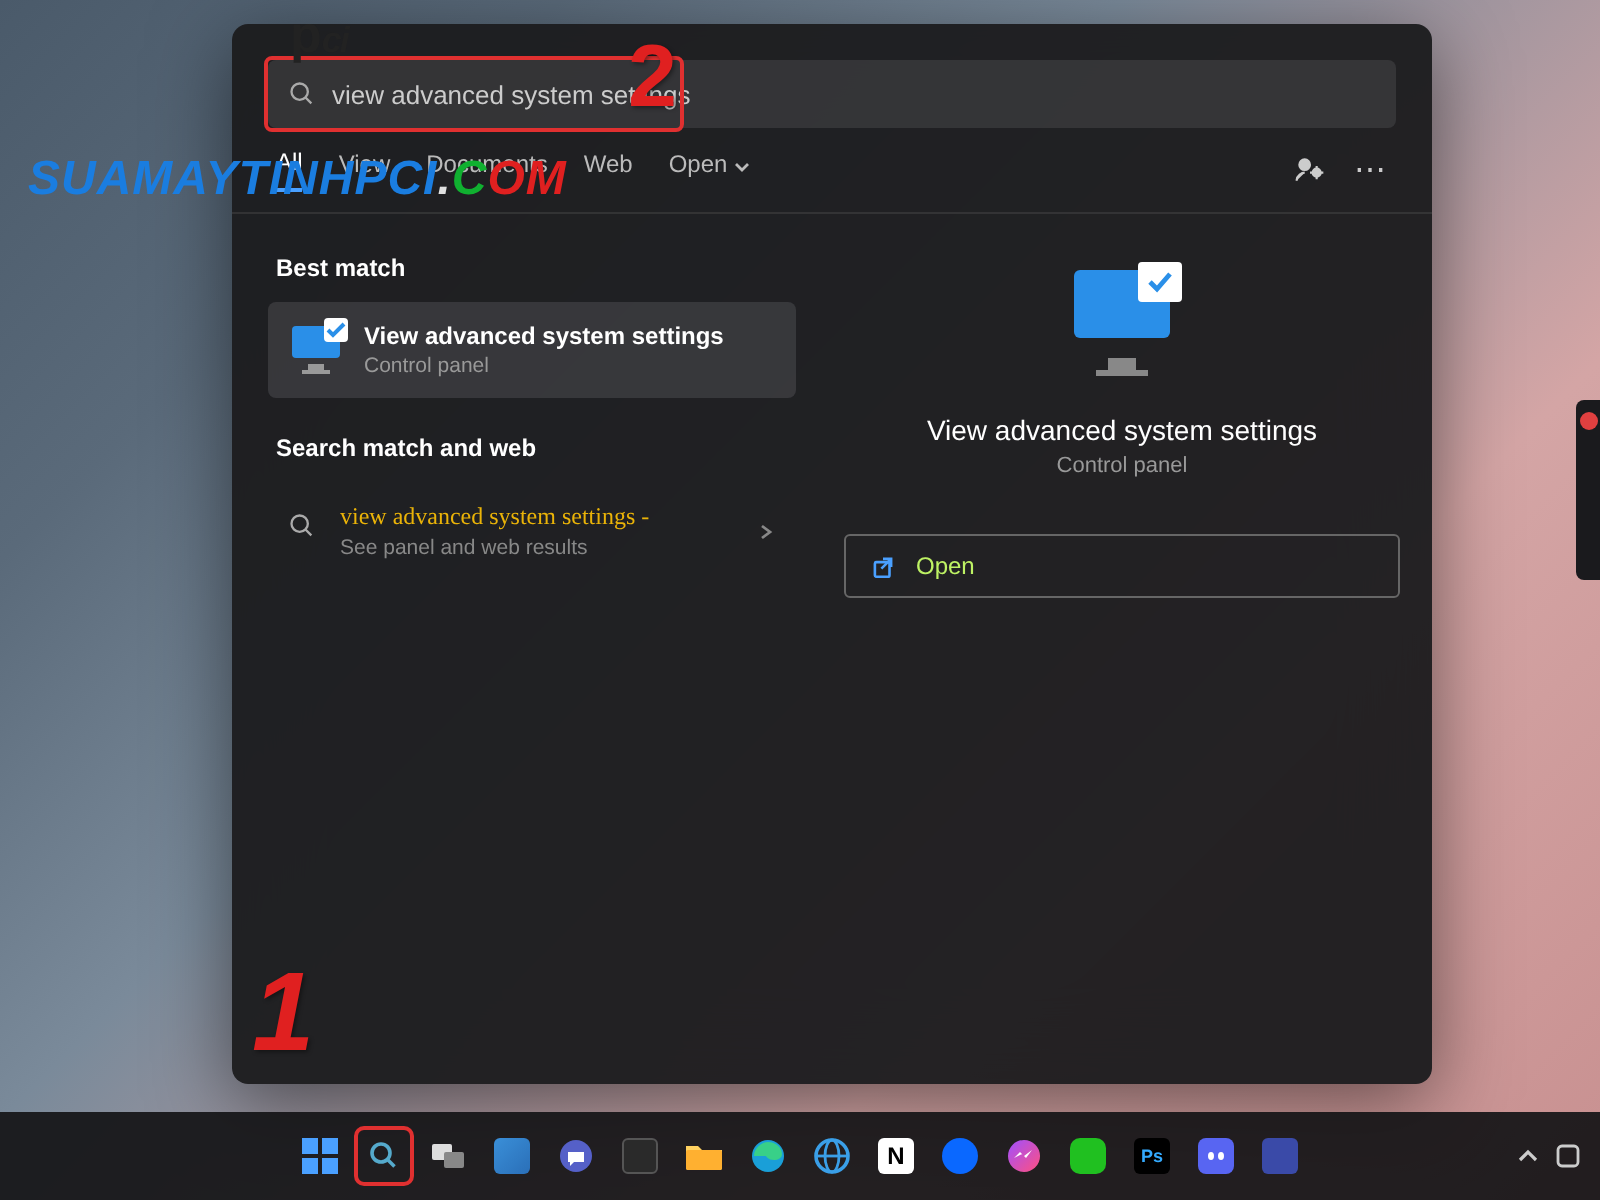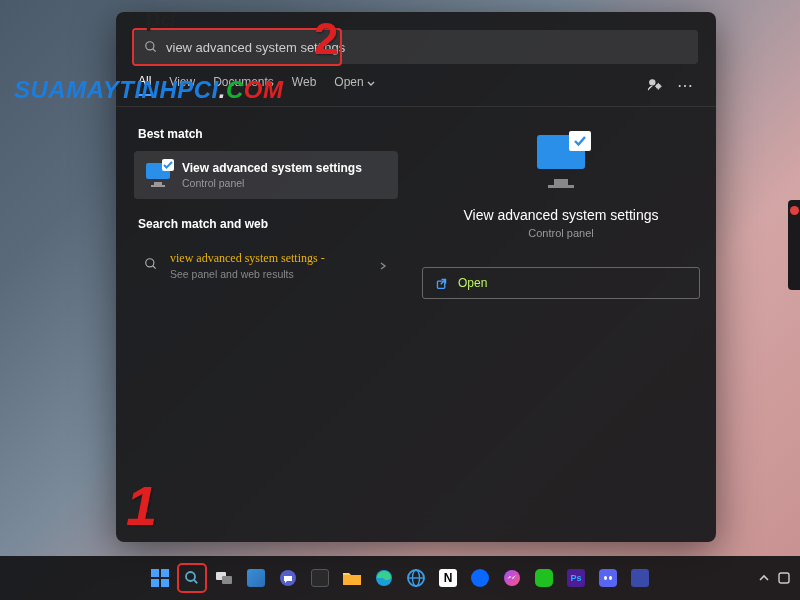--- a/index.html
+++ b/index.html
@@ -241,21 +241,21 @@
               <stop offset="1" stop-color="#ff5080"></stop>
             </linearGradient>
           </defs>
           <path d="M4 10l3-3 2 2 4-3-3 4-2-2z" fill="#fff"></path>
         </svg>
       </div>
     <div class="tb-icon">
         <div class="sq" style="background:#20c020;border-radius:5px"></div>
       </div>
     <div class="tb-icon">
-        <div class="sq" style="background:#4c1d95;color:#3af;font-weight:700;font-size:9px;text-align:center;line-height:18px">Ps</div>
+        <div class="sq" style="background:#000000;color:#3af;font-weight:700;font-size:9px;text-align:center;line-height:18px">Ps</div>
       </div>
     <div class="tb-icon">
         <svg width="18" height="18" viewBox="0 0 18 18">
           <rect width="18" height="18" rx="4" fill="#5865f2"></rect>
           <ellipse cx="6.5" cy="9" rx="1.5" ry="2" fill="#fff"></ellipse>
           <ellipse cx="11.5" cy="9" rx="1.5" ry="2" fill="#fff"></ellipse>
         </svg>
       </div>
     <div class="tb-icon">
         <div class="sq" style="background:#3a4aa8"></div>

